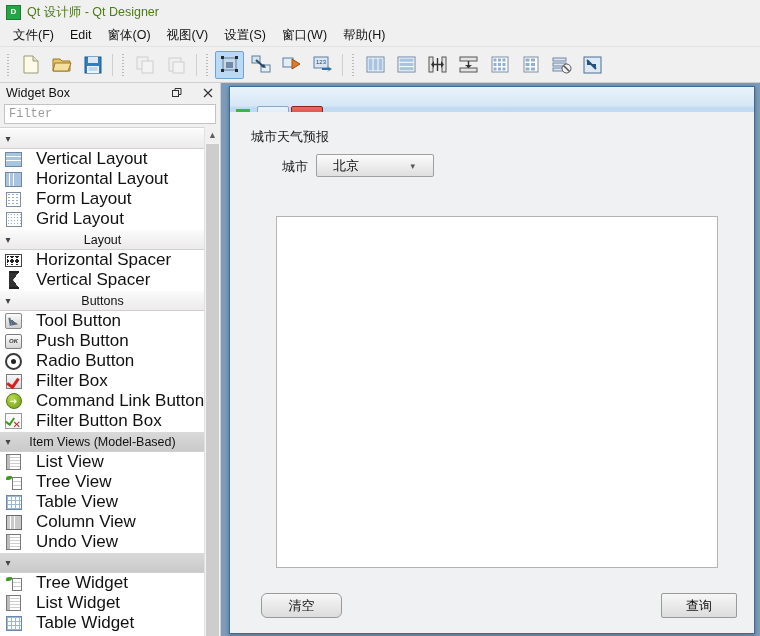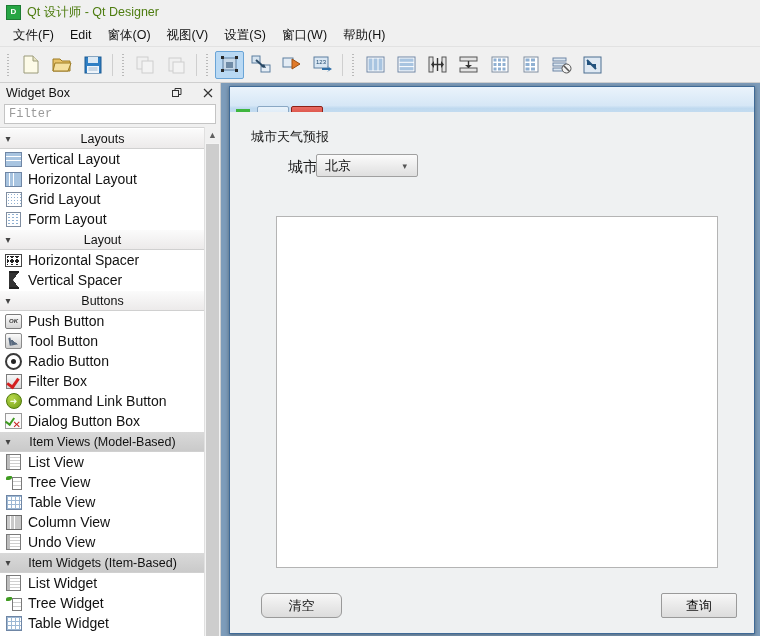--- a/index.html
+++ b/index.html
@@ -55,21 +55,21 @@
   .cat{display:flex;align-items:center;height:19px;
     background:linear-gradient(to bottom,#fbfbfb,#eceaea);
     border-bottom:1px solid #d0d0d0;border-top:1px solid #fff;}
   .cat .chev{width:16px;text-align:center;font-size:10px;color:#444;}
   .cat .lbl{flex:1;text-align:center;font-size:12.5px;color:#111;
     padding-right:16px;}
   .cat.sel{background:linear-gradient(to bottom,#d9d9d9,#cacaca);}
   .row{display:flex;align-items:center;height:20px;padding-left:5px;}
   .row .ic{width:17px;height:16px;margin-right:6px;flex:none;
     display:flex;align-items:center;justify-content:center;}
-  .row .nm{font-size:14px;color:#111;}
+  .row .nm{font-size:17px;color:#111;margin-left:8px;}
 
   
   .ic-vlayout{width:15px;height:13px;border:1px solid #6f86a5;background:#fff;
     background-image:linear-gradient(to bottom,#a8c4e0 0 3px,#fff 3px 4px,
       #a8c4e0 4px 7px,#fff 7px 8px,#a8c4e0 8px 11px);}
   .ic-hlayout{width:15px;height:13px;border:1px solid #6f86a5;background:#fff;
     background-image:linear-gradient(to right,#a8c4e0 0 3px,#fff 3px 4px,
       #a8c4e0 4px 7px,#fff 7px 8px,#a8c4e0 8px 11px);}
   .ic-grid{width:14px;height:13px;border:1px solid #7f8da0;background:#fff;
     background-image:radial-gradient(#8fb0d2 45%,transparent 46%);
@@ -162,25 +162,25 @@
     border:1px solid #7e9cba;}
   .wbtn.close{background:linear-gradient(to bottom,#e86b62,#c52a1c);
     border-color:#8e2117;color:#fff;font-size:12px;font-weight:bold;line-height:1;}
 
   .dlg-body{position:absolute;left:0;right:0;top:25px;bottom:0;
     background-color:#eff1f2;
     background-image:radial-gradient(#c4c7c9 0.6px,transparent 0.7px);
     background-size:10px 10px;background-position:4px 4px;}
 
   .lbl-title{position:absolute;left:21px;top:16px;font-size:13px;color:#1a1a1a;}
-  .lbl-city{position:absolute;left:58px;top:46px;font-size:15px;color:#1a1a1a;}
+  .lbl-city{position:absolute;left:52px;top:46px;font-size:13px;color:#1a1a1a;}
   .combo{position:absolute;left:86px;top:42px;width:84px;height:21px;
     border:1px solid #a0a0a0;border-radius:2px;
     background:linear-gradient(to bottom,#fbfbfb,#dfdfdf);
-    display:flex;align-items:center;padding:0 8px;}
+    display:flex;align-items:center;padding:0 16px;}
   .combo .cv{flex:1;font-size:13px;color:#111;}
   .combo .cc{font-size:9px;color:#555;padding-right:2px;}
 
   .textarea{position:absolute;left:46px;top:104px;width:440px;height:350px;
     background:#fff;border:1px solid #b4b4b4;}
 
   .btn{position:absolute;height:23px;border:1px solid #9a9a9a;border-radius:2px;
     background:linear-gradient(to bottom,#f7f7f7,#dcdcdc);
     display:flex;align-items:center;justify-content:center;
     font-size:13px;color:#111;}
@@ -384,45 +384,44 @@
 
     <div class="filter">
       <span>Filter</span>
     </div>
 
     <div class="tree">
       <div class="tree-inner">
 
         <div class="cat">
           <span class="chev">▾</span>
-          <span class="lbl">Layouts</span>
         </div>
         <div class="row">
           <span class="ic">
               <i class="ic-vlayout"></i>
             </span>
           <span class="nm">Vertical Layout</span>
         </div>
         <div class="row">
           <span class="ic">
               <i class="ic-hlayout"></i>
             </span>
           <span class="nm">Horizontal Layout</span>
         </div>
         <div class="row">
           <span class="ic">
+              <i class="ic-form"></i>
+            </span>
+          <span class="nm">Form Layout</span>
+        </div>
+        <div class="row">
+          <span class="ic">
               <i class="ic-grid"></i>
             </span>
           <span class="nm">Grid Layout</span>
-        </div>
-        <div class="row">
-          <span class="ic">
-              <i class="ic-form"></i>
-            </span>
-          <span class="nm">Form Layout</span>
         </div>
 
         <div class="cat">
           <span class="chev">▾</span>
           <span class="lbl">Layout</span>
         </div>
         <div class="row">
           <span class="ic">
               <i class="ic-hspacer"></i>
             </span>
@@ -434,53 +433,53 @@
             </span>
           <span class="nm">Vertical Spacer</span>
         </div>
 
         <div class="cat">
           <span class="chev">▾</span>
           <span class="lbl">Buttons</span>
         </div>
         <div class="row">
           <span class="ic">
+              <i class="ic-tool"></i>
+            </span>
+          <span class="nm">Tool Button</span>
+        </div>
+        <div class="row">
+          <span class="ic">
               <i class="ic-push">OK</i>
             </span>
           <span class="nm">Push Button</span>
         </div>
         <div class="row">
           <span class="ic">
-              <i class="ic-tool"></i>
-            </span>
-          <span class="nm">Tool Button</span>
-        </div>
-        <div class="row">
-          <span class="ic">
               <i class="ic-radio"></i>
             </span>
           <span class="nm">Radio Button</span>
         </div>
         <div class="row">
           <span class="ic">
               <i class="ic-check"></i>
             </span>
           <span class="nm">Filter Box</span>
         </div>
         <div class="row">
           <span class="ic">
               <i class="ic-cmd">➜</i>
             </span>
           <span class="nm">Command Link Button</span>
         </div>
         <div class="row">
           <span class="ic">
               <i class="ic-dbb"></i>
             </span>
-          <span class="nm">Dialog Button Box</span>
+          <span class="nm">Filter Button Box</span>
         </div>
 
         <div class="cat sel">
           <span class="chev">▾</span>
           <span class="lbl">Item Views (Model-Based)</span>
         </div>
         <div class="row">
           <span class="ic">
               <i class="ic-list"></i>
             </span>
@@ -506,33 +505,32 @@
         </div>
         <div class="row">
           <span class="ic">
               <i class="ic-list"></i>
             </span>
           <span class="nm">Undo View</span>
         </div>
 
         <div class="cat sel">
           <span class="chev">▾</span>
-          <span class="lbl">Item Widgets (Item-Based)</span>
+        </div>
+        <div class="row">
+          <span class="ic">
+              <i class="ic-tree"></i>
+            </span>
+          <span class="nm">Tree Widget</span>
         </div>
         <div class="row">
           <span class="ic">
               <i class="ic-list"></i>
             </span>
           <span class="nm">List Widget</span>
-        </div>
-        <div class="row">
-          <span class="ic">
-              <i class="ic-tree"></i>
-            </span>
-          <span class="nm">Tree Widget</span>
         </div>
         <div class="row">
           <span class="ic">
               <i class="ic-table"></i>
             </span>
           <span class="nm">Table Widget</span>
         </div>
 
       </div>
     </div>

